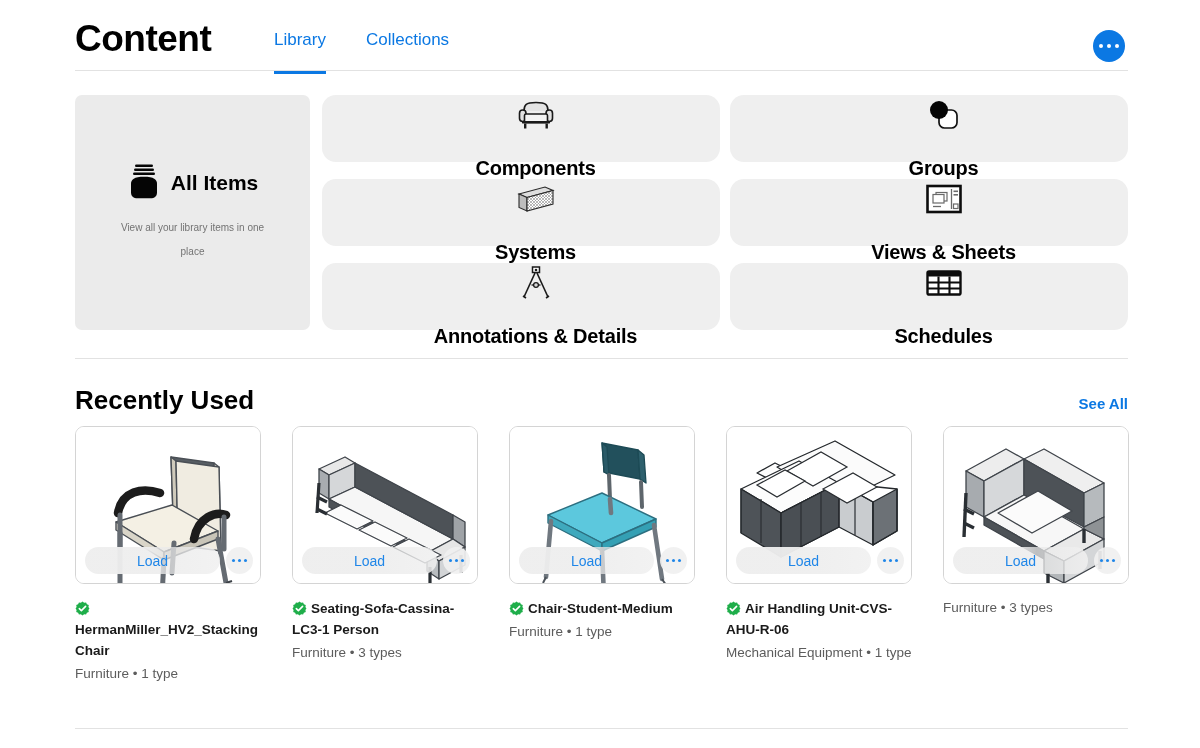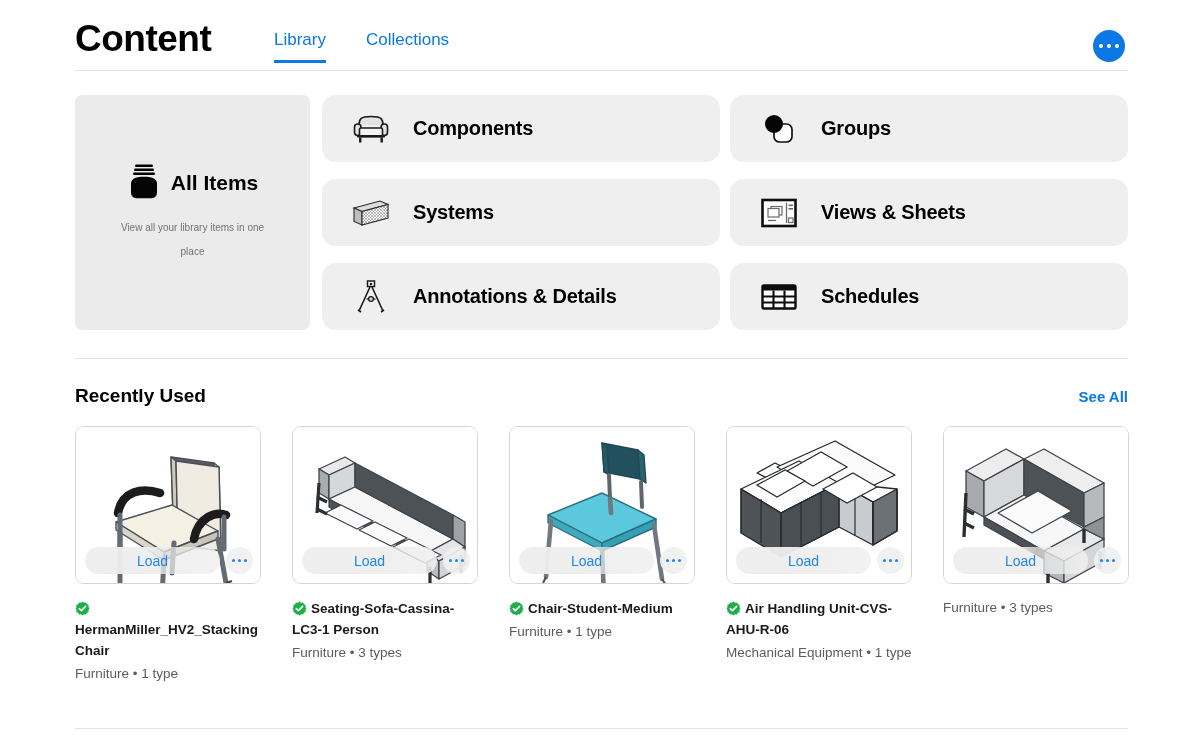--- a/index.html
+++ b/index.html
@@ -36,21 +36,21 @@
   .tabs {
     position: absolute;
     left: 274px; top: 30px;
     display: flex;
     gap: 40px;
     align-items: flex-end;
   }
   .tab {
     font-size: 17px;
     color: #0b78e3;
-    padding-bottom: 13px;
+    padding-bottom: 24px;
     position: relative;
     cursor: pointer;
     line-height: 20px;
   }
   .tab.active::after {
     content: "";
     position: absolute;
     left: 0; right: 0; bottom: 0;
     height: 3px;
     background: #0b78e3;
@@ -129,20 +129,21 @@
 
   .cat-card {
     height: 67px;
     background: #efefef;
     border-radius: 14px;
     display: flex;
     align-items: center;
     padding-left: 29px;
     gap: 22px;
     cursor: pointer;
+    flex-direction: column;
   }
   .cat-icon {
     width: 40px; height: 40px;
     display: flex;
     align-items: center;
     justify-content: center;
     flex: 0 0 40px;
   }
   .cat-label {
     font-size: 20px;
@@ -163,21 +164,21 @@
   
   .recent-header {
     position: absolute;
     left: 75px; top: 385px;
     width: 1053px;
     display: flex;
     align-items: baseline;
     justify-content: space-between;
   }
   .recent-title {
-    font-size: 19px;
+    font-size: 26px;
     font-weight: bold;
     color: #000;
   }
   .see-all {
     font-size: 15px;
     color: #0b78e3;
     cursor: pointer;
     font-weight: 600;
   }
 

